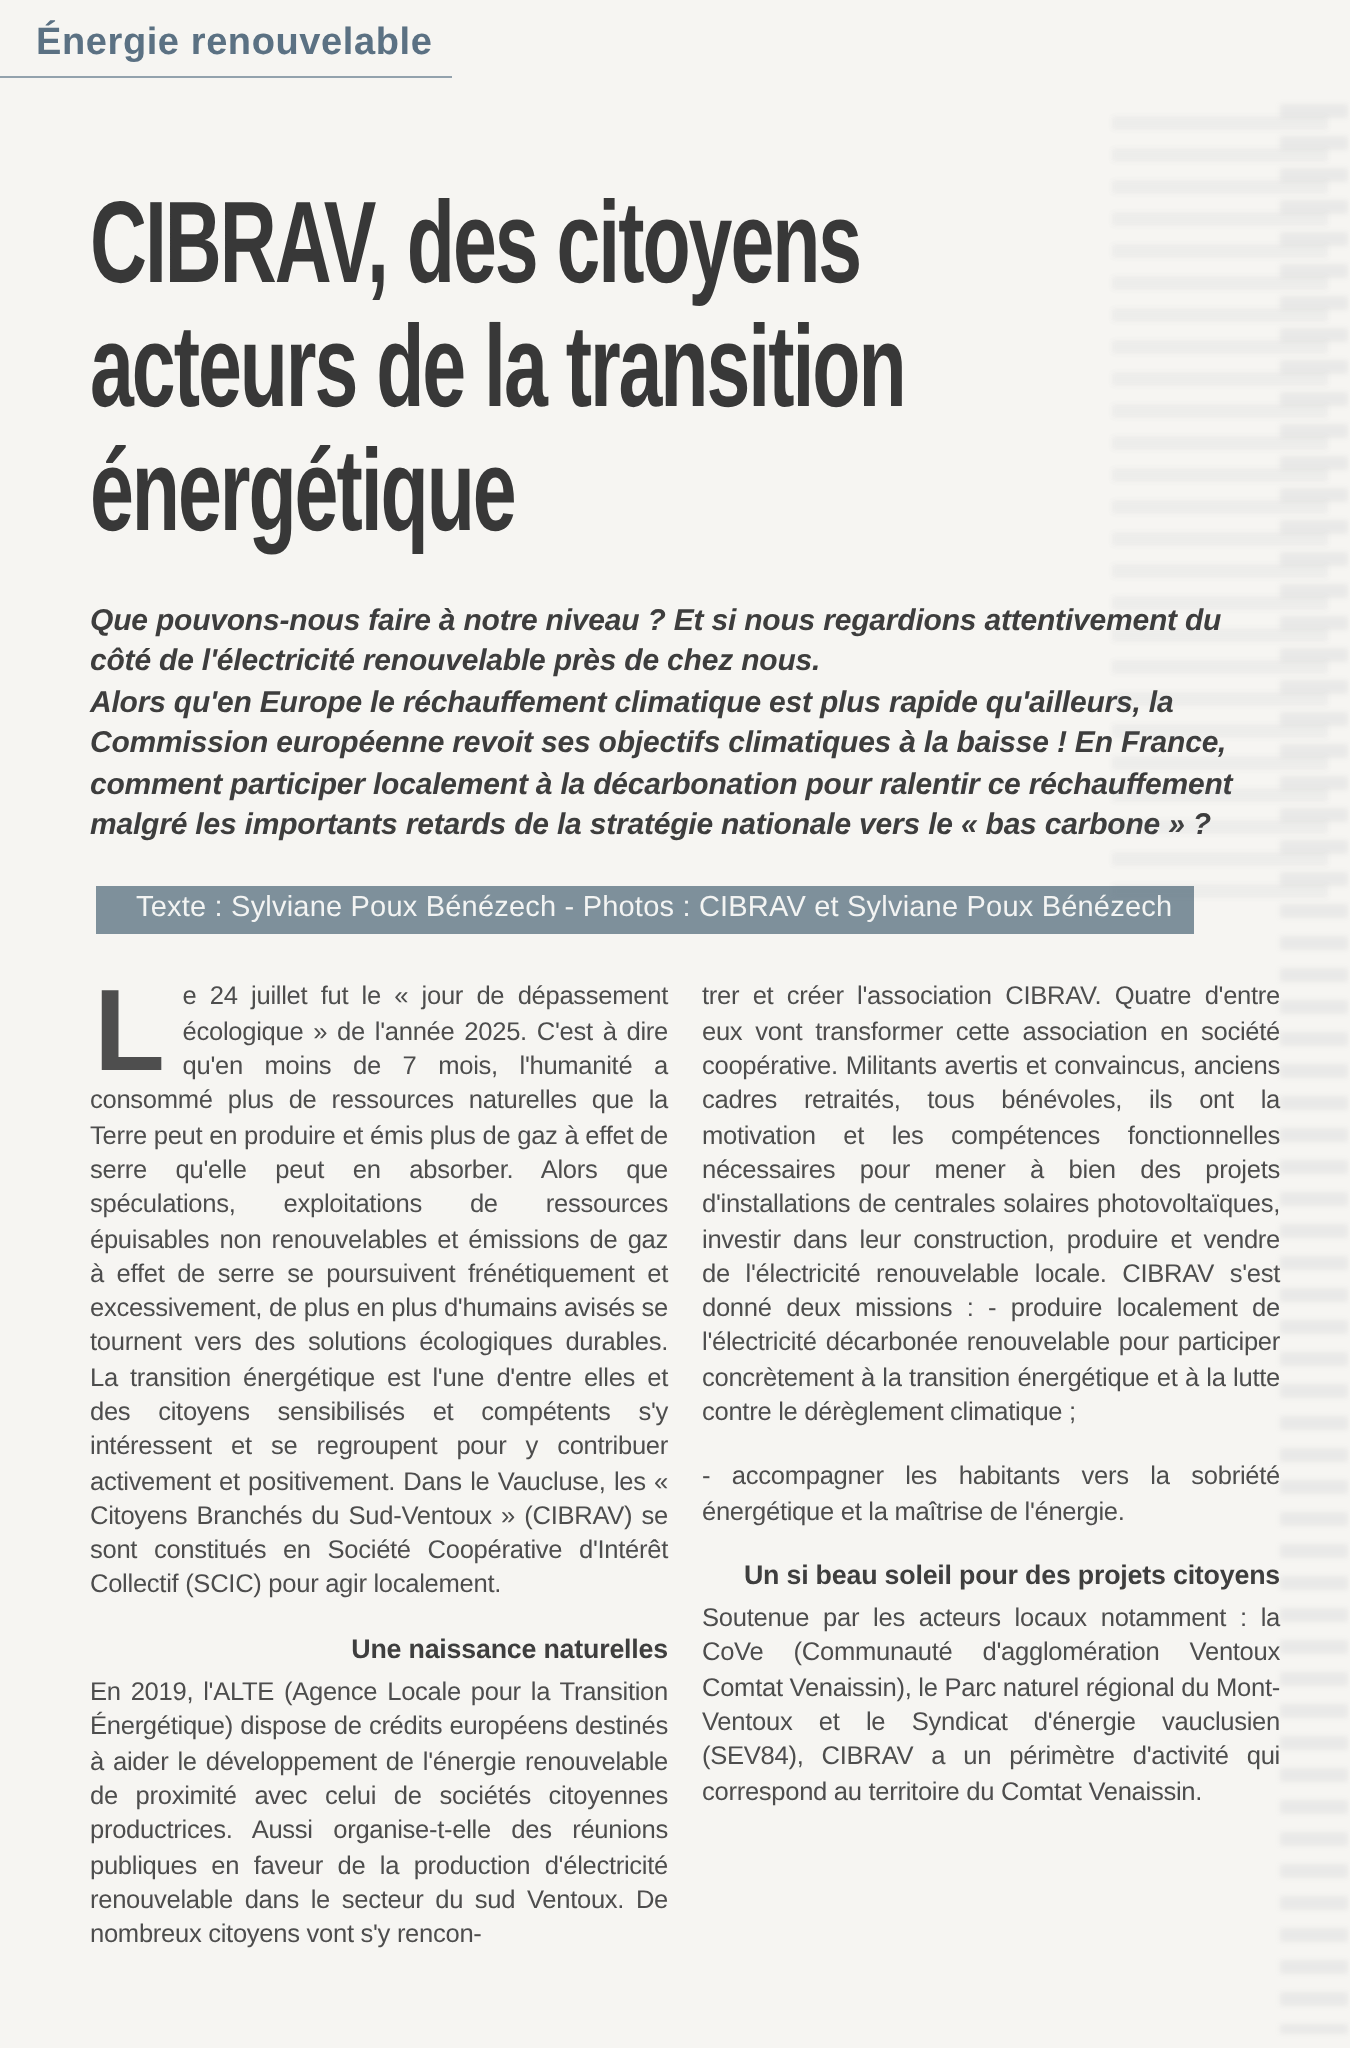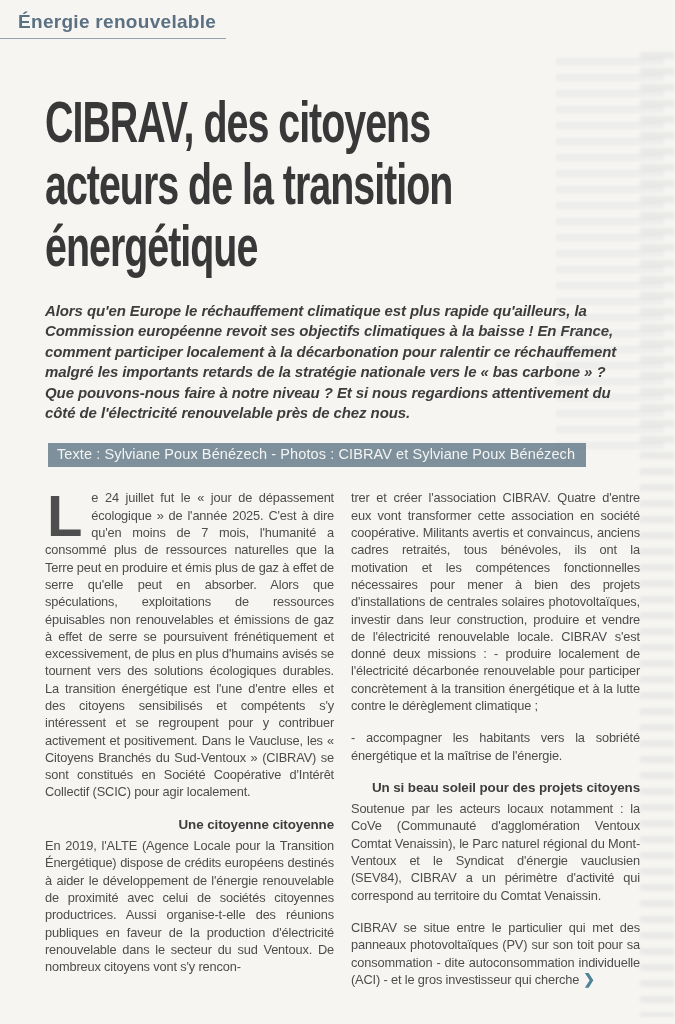--- a/index.html
+++ b/index.html
@@ -58,21 +58,21 @@
   }
   .standfirst p{ margin:0; }
 
   .byline-bar{
     display:inline-block;
     margin:20px 16px 0 48px;
     background:#7e909b;
     color:#f3f4f3;
     font-size:14.5px;
     letter-spacing:.1px;
-    padding:3px 11px 5px 9px;
+    padding:3px 11px 5px 20px;
   }
 
   .columns{
     display:flex;
     gap:17px;
     margin:22px 35px 0 45px;
     align-items:flex-start;
   }
   .col{ text-align:justify; font-size:12.8px; line-height:17.3px; letter-spacing:-0.15px; hyphens:auto; }
   .col-left{ flex:0 0 289px; }
@@ -117,43 +117,40 @@
     <div class="kicker-rule"></div>
   </div>
 
   <h1 class="title" style="margin-bottom:0;">
     <div>CIBRAV, des citoyens</div>
     <div>acteurs de la transition</div>
     <div>énergétique</div>
   </h1>
 
   <div class="standfirst">
+    <p>Que pouvons-nous faire à notre niveau ? Et si nous regardions attentivement du côté de l'électricité renouvelable près de chez nous.</p>
     <p>Alors qu'en Europe le réchauffement climatique est plus rapide qu'ailleurs, la Commission européenne revoit ses objectifs climatiques à la baisse ! En France, comment participer localement à la décarbonation pour ralentir ce réchauffement malgré les importants retards de la stratégie nationale vers le « bas carbone » ?</p>
-    <p>Que pouvons-nous faire à notre niveau ? Et si nous regardions attentivement du côté de l'électricité renouvelable près de chez nous.</p>
   </div>
 
   <div>
     <span class="byline-bar">Texte : Sylviane Poux Bénézech - Photos : CIBRAV et Sylviane Poux Bénézech</span>
   </div>
 
   <div class="columns">
 
     <div class="col col-left">
       <p>
         <span class="dropcap">L</span><span>e 24 juillet fut le « jour de dépassement écologique » de l'année 2025. C'est à dire qu'en moins de 7 mois, l'humanité a consommé plus de ressources naturelles que la Terre peut en produire et émis plus de gaz à effet de serre qu'elle peut en absorber. Alors que spéculations, exploitations de ressources épuisables non renouvelables et émissions de gaz à effet de serre se poursuivent frénétiquement et excessivement, de plus en plus d'humains avisés se tournent vers des solutions écologiques durables. La transition énergétique est l'une d'entre elles et des citoyens sensibilisés et compétents s'y intéressent et se regroupent pour y contribuer activement et positivement. Dans le Vaucluse, les « Citoyens Branchés du Sud-Ventoux » (CIBRAV) se sont constitués en Société Coopérative d'Intérêt Collectif (SCIC) pour agir localement.</span>
       </p>
-      <h3 class="subhead">Une citoyenne citoyenne</h3>
+      <h3 class="subhead">Une naissance naturelles</h3>
       <p>En 2019, l'ALTE (Agence Locale pour la Transition Énergétique) dispose de crédits européens destinés à aider le développement de l'énergie renouvelable de proximité avec celui de sociétés citoyennes productrices. Aussi organise-t-elle des réunions publiques en faveur de la production d'électricité renouvelable dans le secteur du sud Ventoux. De nombreux citoyens vont s'y rencon-</p>
     </div>
 
     <div class="col col-right">
       <p>trer et créer l'association CIBRAV. Quatre d'entre eux vont transformer cette association en société coopérative. Militants avertis et convaincus, anciens cadres retraités, tous bénévoles, ils ont la motivation et les compétences fonctionnelles nécessaires pour mener à bien des projets d'installations de centrales solaires photovoltaïques, investir dans leur construction, produire et vendre de l'électricité renouvelable locale. CIBRAV s'est donné deux missions : - produire localement de l'électricité décarbonée renouvelable pour participer concrètement à la transition énergétique et à la lutte contre le dérèglement climatique ;</p>
       <p>- accompagner les habitants vers la sobriété énergétique et la maîtrise de l'énergie.</p>
       <h3 class="subhead">Un si beau soleil pour des projets citoyens</h3>
       <p>Soutenue par les acteurs locaux notamment : la CoVe (Communauté d'agglomération Ventoux Comtat Venaissin), le Parc naturel régional du Mont-Ventoux et le Syndicat d'énergie vauclusien (SEV84), CIBRAV a un périmètre d'activité qui correspond au territoire du Comtat Venaissin.</p>
-      <p>
-        <span>CIBRAV se situe entre le particulier qui met des panneaux photovoltaïques (PV) sur son toit pour sa consommation - dite autoconsommation individuelle (ACI) - et le gros investisseur qui cherche</span><span class="continuation">❯</span>
-      </p>
     </div>
 
   </div>
 
 </div>
 
 </body></html>

